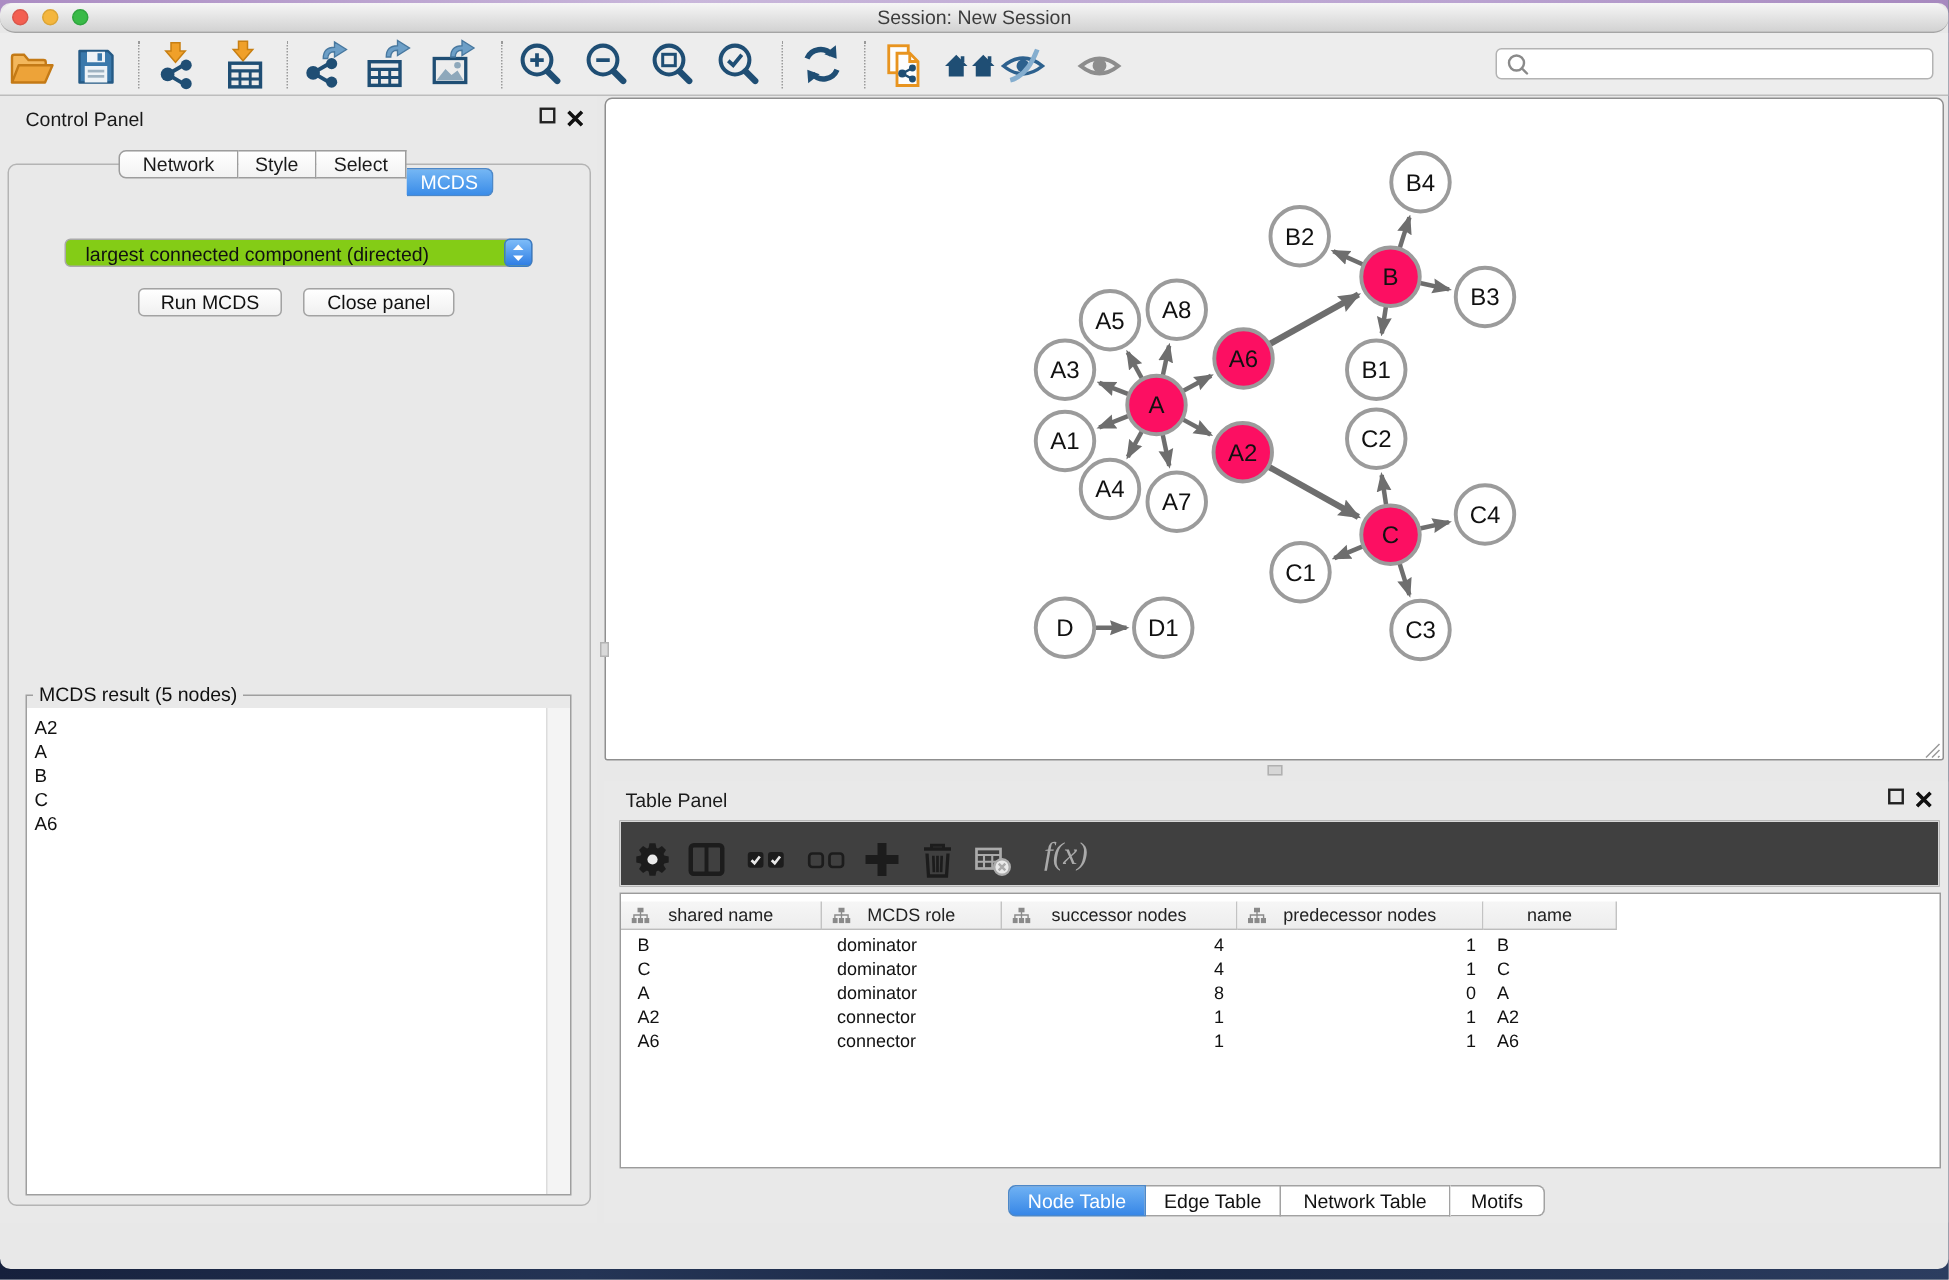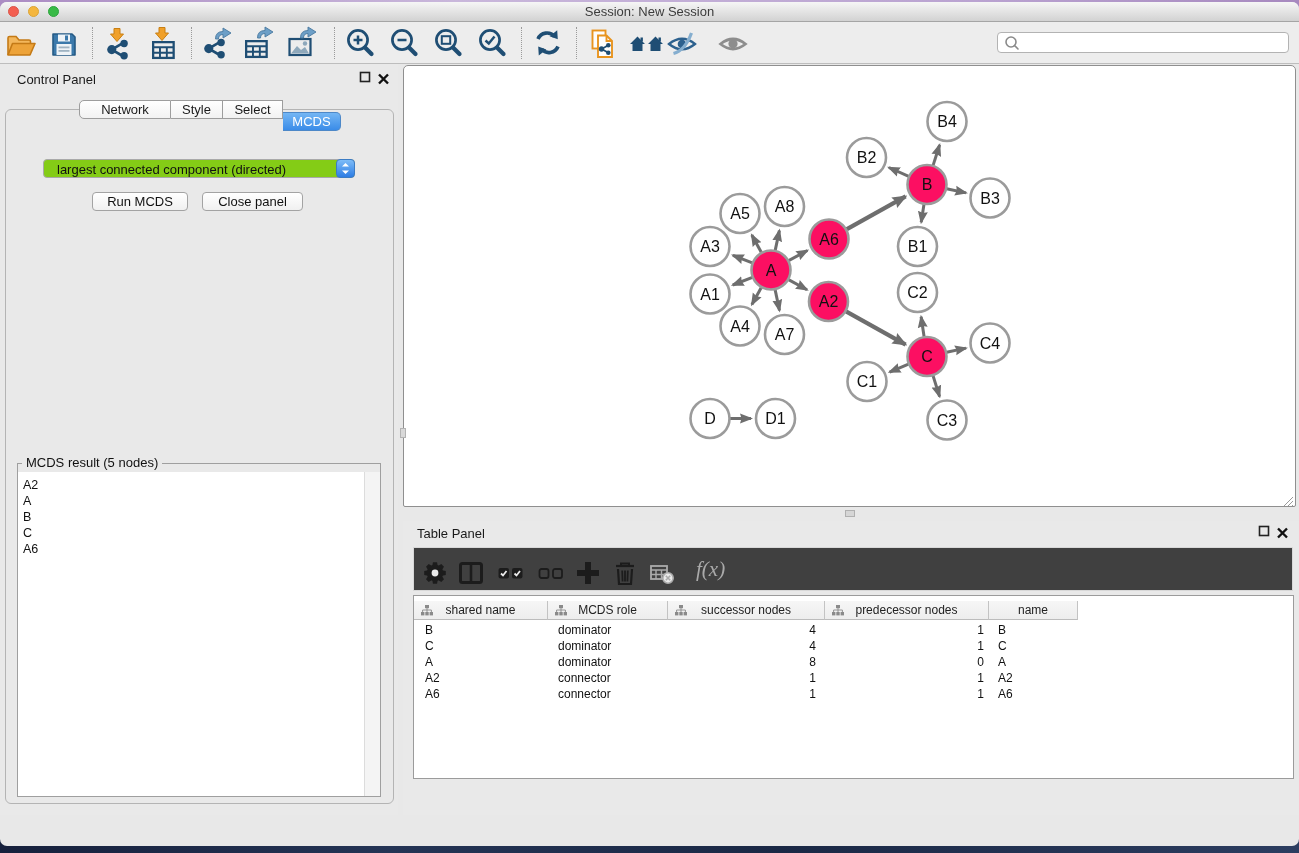--- a/index.html
+++ b/index.html
@@ -3,21 +3,21 @@
 <meta charset="utf-8">
 <style>
 * { margin:0; padding:0; box-sizing:border-box; }
 html,body { width:1299px; height:853px; overflow:hidden; }
 body { font-family:"Liberation Sans",sans-serif; background:#1d2b4b; position:relative; }
 .abs { position:absolute; }
 #walltop { left:0; top:0; width:1299px; height:28px; background:linear-gradient(90deg,#ab8cc3,#c9b7db 35%,#baa3d1 75%,#a789bf); }
 #wallbot { left:0; top:840px; width:1299px; height:13px; background:linear-gradient(90deg,#16203c,#243455 30%,#1a2845 60%,#2c3d60); }
 #app { left:0; top:2px; width:1299px; height:844px; background:#e8e8e8; border-radius:7px 7px 7px 7px; overflow:hidden; }
 
-#titlebar { left:0; top:0; width:1299px; height:20px; background:linear-gradient(#f6f6f6,#d2d2d2); border-bottom:1px solid #a5a5a5; }
+#titlebar { left:0; top:0; width:1299px; height:20px; background:linear-gradient(#f6f6f6,#d2d2d2); border-bottom:1px solid #a5a5a5;border-radius:10px; }
 .tl { position:absolute; width:11px; height:11px; border-radius:50%; top:4px; }
 #titletext { position:absolute; left:0; width:1299px; top:0; text-align:center; font-size:13px; color:#3c3c3c; line-height:20px; }
 
 #toolbar { left:0; top:20px; width:1299px; height:42px; background:#ededed; border-bottom:1px solid #bdbdbd; }
 .tsep { position:absolute; top:5px; height:32px; width:0; border-left:1px dotted #9a9a9a; }
 .ti { position:absolute; top:4px; width:36px; height:36px; }
 #searchbox { position:absolute; left:997px; top:10px; width:292px; height:21px; background:#fff; border:1px solid #b3b3b3; border-radius:4px; }
 
 #cpanel { left:0; top:62px; width:398px; height:751px; background:#e9e9e9; }
 #cphead { position:absolute; left:17px; top:8px; font-size:13px; color:#1a1a1a; }
@@ -213,21 +213,21 @@
   <div id="cpanel" class="abs">
     <div id="cphead">Control Panel</div>
     <div class="panebtns" style="left:359px;top:7px;"><svg width="13" height="13">
           <rect x="1.5" y="1.5" width="9" height="9" fill="none" stroke="#222" stroke-width="1.6"></rect>
         </svg></div>
     <div class="panebtns" style="left:377px;top:9px;font-weight:bold;"><svg width="13" height="12">
           <path d="M2,1.5 L11,10.5 M11,1.5 L2,10.5" stroke="#111" stroke-width="2.4"></path>
         </svg></div>
     <div id="cpbox"></div>
     <div id="cptabs">
-      <div class="tab first" style="width:92px">Network</div>
+      <div class="tab first" style="width:80px">Network</div>
       <div class="tab" style="width:52px">Style</div>
       <div class="tab" style="width:60px">Select</div>
       <div class="tab sel last" style="width:58px">MCDS</div>
     </div>
     <div id="dropdown">
         <span>largest connected component (directed)</span>
       <div id="stepper"><svg width="17" height="17">
             <path d="M8.5,3 L12,6.6 L5,6.6 Z" fill="#fff"></path>
             <path d="M8.5,14 L12,10.4 L5,10.4 Z" fill="#fff"></path>
           </svg></div>
@@ -447,14 +447,20 @@
       <div class="trow" style="left:144px;top:74px;">connector</div>
       <div class="trow" style="left:254px;top:74px;width:148px;text-align:right;">1</div>
       <div class="trow" style="left:411px;top:74px;width:159px;text-align:right;">1</div>
       <div class="trow" style="left:584px;top:74px;">A2</div>
       <div class="trow" style="left:11px;top:90px;">A6</div>
       <div class="trow" style="left:144px;top:90px;">connector</div>
       <div class="trow" style="left:254px;top:90px;width:148px;text-align:right;">1</div>
       <div class="trow" style="left:411px;top:90px;width:159px;text-align:right;">1</div>
       <div class="trow" style="left:584px;top:90px;">A6</div>
     </div>
+    <div id="btabs">
+      <div class="btab sel first" style="width:92px">Node Table</div>
+      <div class="btab" style="width:90px">Edge Table</div>
+      <div class="btab" style="width:113px">Network Table</div>
+      <div class="btab last" style="width:63px">Motifs</div>
+    </div>
   </div>
 </div>
 
 </body></html>

